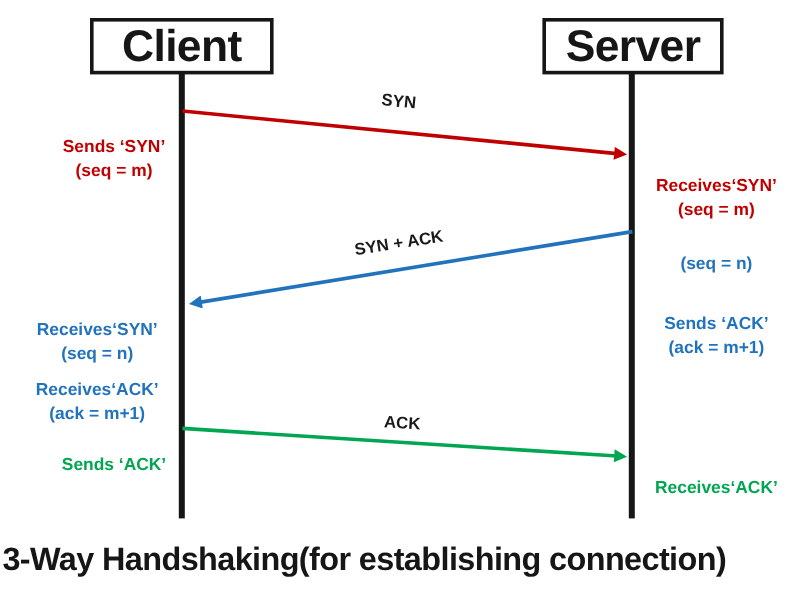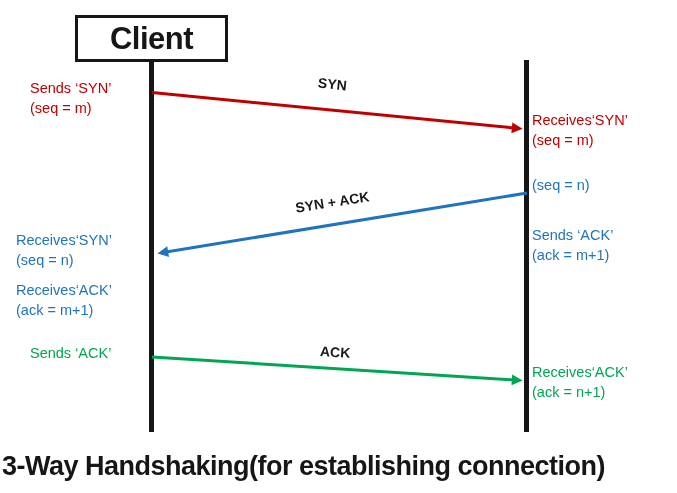--- a/index.html
+++ b/index.html
@@ -7,21 +7,21 @@
     position:relative;
     width:677px; height:493px;
     background:#ffffff;
     font-family:"Liberation Sans", sans-serif;
     overflow:hidden;
   }
   .actor-box {
     position:absolute; top:15px; height:47px;
     border:3px solid var(--ink); background:#fff;
     display:flex; align-items:center; justify-content:center;
-    font-weight:bold; font-size:31px; color:var(--ink);
+    font-weight:bold; font-size:37px; color:var(--ink);
     box-sizing:border-box; letter-spacing:-0.5px;
   }
   .client-box { left:75px;  width:153px; }
   .server-box { left:452px; width:151px; }
   .lifeline {
     position:absolute; top:60px; width:5px; height:372px;
     background:var(--ink);
   }
   .client-line { left:149px; }
   .server-line { left:524px; }
@@ -31,22 +31,22 @@
   .stroke-green { stroke:var(--green); stroke-width:3; fill:none; }
   .msg-label {
     position:absolute; font-weight:bold; font-size:14px;
     color:#1a1a1a; white-space:nowrap; transform-origin:center;
   }
   .syn-label    { left:318px; top:76px;  transform:rotate(5.5deg); }
   .synack-label { left:295px; top:194px; transform:rotate(-9deg); }
   .ack-label    { left:320px; top:344px; transform:rotate(3.5deg); }
   .note {
     position:absolute; width:130px;
-    font-weight:normal; font-size:14.5px; line-height:20px;
-    text-align:left; white-space:nowrap;
+    font-weight:bold; font-size:14.5px; line-height:20px;
+    text-align:center; white-space:nowrap;margin-top:35px;
   }
   .red   { color:var(--red); }
   .blue  { color:var(--blue); }
   .green { color:var(--green); }
   .note-l1 { left:30px; top:78px; }
   .note-l2 { left:16px; top:230px; }
   .note-l3 { left:16px; top:280px; }
   .note-l4 { left:30px; top:343px; }
   .note-r1 { left:532px; top:110px; }
   .note-r2 { left:532px; top:175px; }
@@ -60,20 +60,23 @@
     padding-bottom:14px; white-space:nowrap;
   }
 </style>
 </head>
 <body>
 
 <div class="canvas">
 
   <div class="actor-box client-box">
     <span>Client</span>
+  </div>
+  <div class="actor-box server-box">
+    <span>Server</span>
   </div>
 
   <div class="lifeline client-line"></div>
   <div class="lifeline server-line"></div>
 
   <svg class="arrow-layer" width="677" height="493" viewBox="0 0 677 493">
     <defs>
       <marker id="mred" viewBox="0 0 10 10" refX="2" refY="5" markerWidth="4.5" markerHeight="3.6" orient="auto-start-reverse">
         <path d="M0,0 L10,5 L0,10 z" style="fill:var(--red)"></path>
       </marker>
@@ -115,18 +118,17 @@
   </div>
   <div class="note blue note-r2">
     <div>(seq = n)</div>
   </div>
   <div class="note blue note-r3">
     <div>Sends ‘ACK’</div>
     <div>(ack = m+1)</div>
   </div>
   <div class="note green note-r4">
     <div>Receives‘ACK’</div>
-    <div>(ack = n+1)</div>
   </div>
 
   <div class="title">3-Way Handshaking(for establishing connection)</div>
 
 </div>
 
 </body></html>

